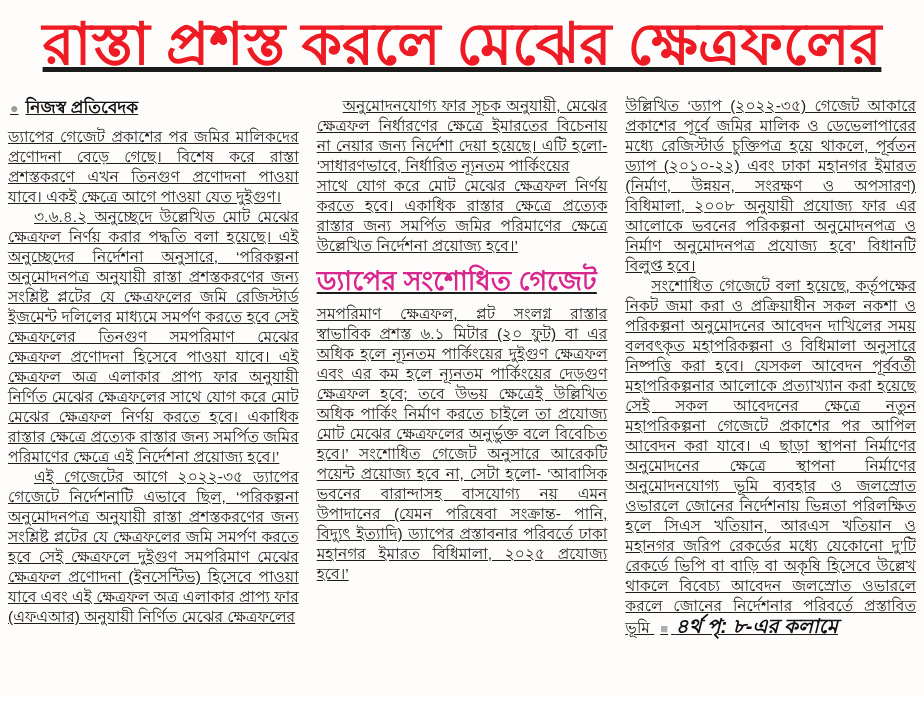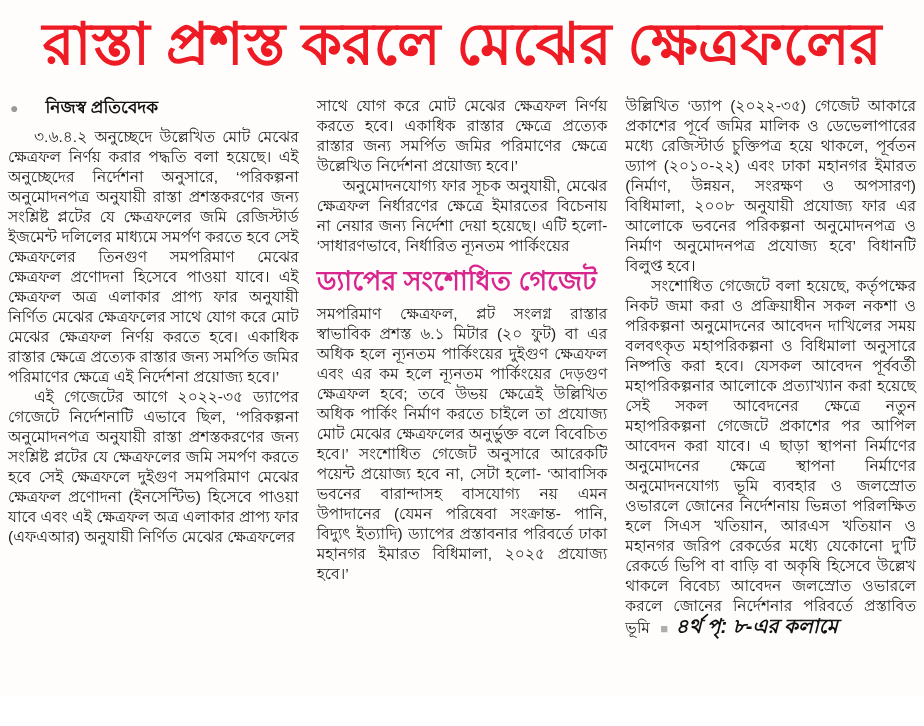--- a/index.html
+++ b/index.html
@@ -9,20 +9,21 @@
   }
   .page {
     position: relative;
     width: 924px;
     height: 696px;
     background: #fffdfc;
     overflow: hidden;
     font-family: "Liberation Sans", "DejaVu Sans", sans-serif;
     color: #1c1c1c;
     box-sizing: border-box;
+    text-decoration: underline;
   }
   
   .headline {
     padding-top: 6px;
     text-align: center;
   }
   .headline-line {
     color: #ee1b24;
     font-weight: bold;
     font-size: 58px;
@@ -52,21 +53,20 @@
   }
   .byline-bullet {
     color: #9a9a9a;
     font-size: 14px;
     line-height: 14px;
   }
   .byline-label {
     font-weight: bold;
     font-size: 17px;
     color: #111111;
-    margin-left: 20px;
   }
   .para {
     margin: 0;
     text-indent: 0;
   }
   .para.indent {
     text-indent: 26px;
   }
   .subheading {
     margin: 9px 0 7px 0;
@@ -100,27 +100,28 @@
     <div class="headline-line">রাস্তা প্রশস্ত করলে মেঝের ক্ষেত্রফলের</div>
   </header>
 
   <div class="columns">
 
     <div class="col">
       <div class="byline">
         <span class="byline-bullet">●</span>
         <span class="byline-label">নিজস্ব প্রতিবেদক</span>
       </div>
+      <p class="para">ড্যাপের গেজেট প্রকাশের পর জমির মালিকদের প্রণোদনা বেড়ে গেছে। বিশেষ করে রাস্তা প্রশস্তকরণে এখন তিনগুণ প্রণোদনা পাওয়া যাবে। একই ক্ষেত্রে আগে পাওয়া যেত দুইগুণ।</p>
       <p class="para indent">৩.৬.৪.২ অনুচ্ছেদে উল্লেখিত মোট মেঝের ক্ষেত্রফল নির্ণয় করার পদ্ধতি বলা হয়েছে। এই অনুচ্ছেদের নির্দেশনা অনুসারে, ‘পরিকল্পনা অনুমোদনপত্র অনুযায়ী রাস্তা প্রশস্তকরণের জন্য সংশ্লিষ্ট প্লটের যে ক্ষেত্রফলের জমি রেজিস্টার্ড ইজমেন্ট দলিলের মাধ্যমে সমর্পণ করতে হবে সেই ক্ষেত্রফলের তিনগুণ সমপরিমাণ মেঝের ক্ষেত্রফল প্রণোদনা হিসেবে পাওয়া যাবে। এই ক্ষেত্রফল অত্র এলাকার প্রাপ্য ফার অনুযায়ী নির্ণিত মেঝের ক্ষেত্রফলের সাথে যোগ করে মোট মেঝের ক্ষেত্রফল নির্ণয় করতে হবে। একাধিক রাস্তার ক্ষেত্রে প্রত্যেক রাস্তার জন্য সমর্পিত জমির পরিমাণের ক্ষেত্রে এই নির্দেশনা প্রয়োজ্য হবে।’</p>
       <p class="para indent">এই গেজেটের আগে ২০২২-৩৫ ড্যাপের গেজেটে নির্দেশনাটি এভাবে ছিল, ‘পরিকল্পনা অনুমোদনপত্র অনুযায়ী রাস্তা প্রশস্তকরণের জন্য সংশ্লিষ্ট প্লটের যে ক্ষেত্রফলের জমি সমর্পণ করতে হবে সেই ক্ষেত্রফলে দুইগুণ সমপরিমাণ মেঝের ক্ষেত্রফল প্রণোদনা (ইনসেন্টিভ) হিসেবে পাওয়া যাবে এবং এই ক্ষেত্রফল অত্র এলাকার প্রাপ্য ফার (এফএআর) অনুযায়ী নির্ণিত মেঝের ক্ষেত্রফলের</p>
     </div>
 
     <div class="col">
+      <p class="para indent">অনুমোদনযোগ্য ফার সূচক অনুযায়ী, মেঝের ক্ষেত্রফল নির্ধারণের ক্ষেত্রে ইমারতের বিচেনায় না নেয়ার জন্য নির্দেশা দেয়া হয়েছে। এটি হলো- ‘সাধারণভাবে, নির্ধারিত ন্যূনতম পার্কিংয়ের</p>
       <p class="para">সাথে যোগ করে মোট মেঝের ক্ষেত্রফল নির্ণয় করতে হবে। একাধিক রাস্তার ক্ষেত্রে প্রত্যেক রাস্তার জন্য সমর্পিত জমির পরিমাণের ক্ষেত্রে উল্লেখিত নির্দেশনা প্রয়োজ্য হবে।’</p>
-      <p class="para indent">অনুমোদনযোগ্য ফার সূচক অনুযায়ী, মেঝের ক্ষেত্রফল নির্ধারণের ক্ষেত্রে ইমারতের বিচেনায় না নেয়ার জন্য নির্দেশা দেয়া হয়েছে। এটি হলো- ‘সাধারণভাবে, নির্ধারিত ন্যূনতম পার্কিংয়ের</p>
       <h2 class="subheading">ড্যাপের সংশোধিত গেজেট</h2>
       <p class="para">সমপরিমাণ ক্ষেত্রফল, প্লট সংলগ্ন রাস্তার স্বাভাবিক প্রশস্ত ৬.১ মিটার (২০ ফুট) বা এর অধিক হলে ন্যূনতম পার্কিংয়ের দুইগুণ ক্ষেত্রফল এবং এর কম হলে ন্যূনতম পার্কিংয়ের দেড়গুণ ক্ষেত্রফল হবে; তবে উভয় ক্ষেত্রেই উল্লিখিত অধিক পার্কিং নির্মাণ করতে চাইলে তা প্রযোজ্য মোট মেঝের ক্ষেত্রফলের অনুর্ভুক্ত বলে বিবেচিত হবে।’ সংশোধিত গেজেট অনুসারে আরেকটি পয়েন্ট প্রয়োজ্য হবে না, সেটা হলো- ‘আবাসিক ভবনের বারান্দাসহ বাসযোগ্য নয় এমন উপাদানের (যেমন পরিষেবা সংক্রান্ত- পানি, বিদ্যুৎ ইত্যাদি) ড্যাপের প্রস্তাবনার পরিবর্তে ঢাকা মহানগর ইমারত বিধিমালা, ২০২৫ প্রযোজ্য হবে।’</p>
     </div>
 
     <div class="col">
       <p class="para">উল্লিখিত ‘ড্যাপ (২০২২-৩৫) গেজেট আকারে প্রকাশের পূর্বে জমির মালিক ও ডেভেলাপারের মধ্যে রেজিস্টার্ড চুক্তিপত্র হয়ে থাকলে, পূর্বতন ড্যাপ (২০১০-২২) এবং ঢাকা মহানগর ইমারত (নির্মাণ, উন্নয়ন, সংরক্ষণ ও অপসারণ) বিধিমালা, ২০০৮ অনুযায়ী প্রযোজ্য ফার এর আলোকে ভবনের পরিকল্পনা অনুমোদনপত্র ও নির্মাণ অনুমোদনপত্র প্রযোজ্য হবে’ বিধানটি বিলুপ্ত হবে।</p>
       <p class="para indent">
         <span>সংশোধিত গেজেটে বলা হয়েছে, কর্তৃপক্ষের নিকট জমা করা ও প্রক্রিয়াধীন সকল নকশা ও পরিকল্পনা অনুমোদনের আবেদন দাখিলের সময় বলবৎকৃত মহাপরিকল্পনা ও বিধিমালা অনুসারে নিষ্পত্তি করা হবে। যেসকল আবেদন পূর্ববর্তী মহাপরিকল্পনার আলোকে প্রত্যাখ্যান করা হয়েছে সেই সকল আবেদনের ক্ষেত্রে নতুন মহাপরিকল্পনা গেজেটে প্রকাশের পর আপিল আবেদন করা যাবে। এ ছাড়া স্থাপনা নির্মাণের অনুমোদনের ক্ষেত্রে স্থাপনা নির্মাণের অনুমোদনযোগ্য ভূমি ব্যবহার ও জলস্রোত ওভারলে জোনের নির্দেশনায় ভিন্নতা পরিলক্ষিত হলে সিএস খতিয়ান, আরএস খতিয়ান ও মহানগর জরিপ রেকর্ডের মধ্যে যেকোনো দু’টি রেকর্ডে ভিপি বা বাড়ি বা অকৃষি হিসেবে উল্লেখ থাকলে বিবেচ্য আবেদন জলস্রোত ওভারলে করলে জোনের নির্দেশনার পরিবর্তে প্রস্তাবিত ভূমি</span>
         <span class="cont-square">■</span>
         <span class="cont-label">৪র্থ পৃ: ৮-এর কলামে</span>

